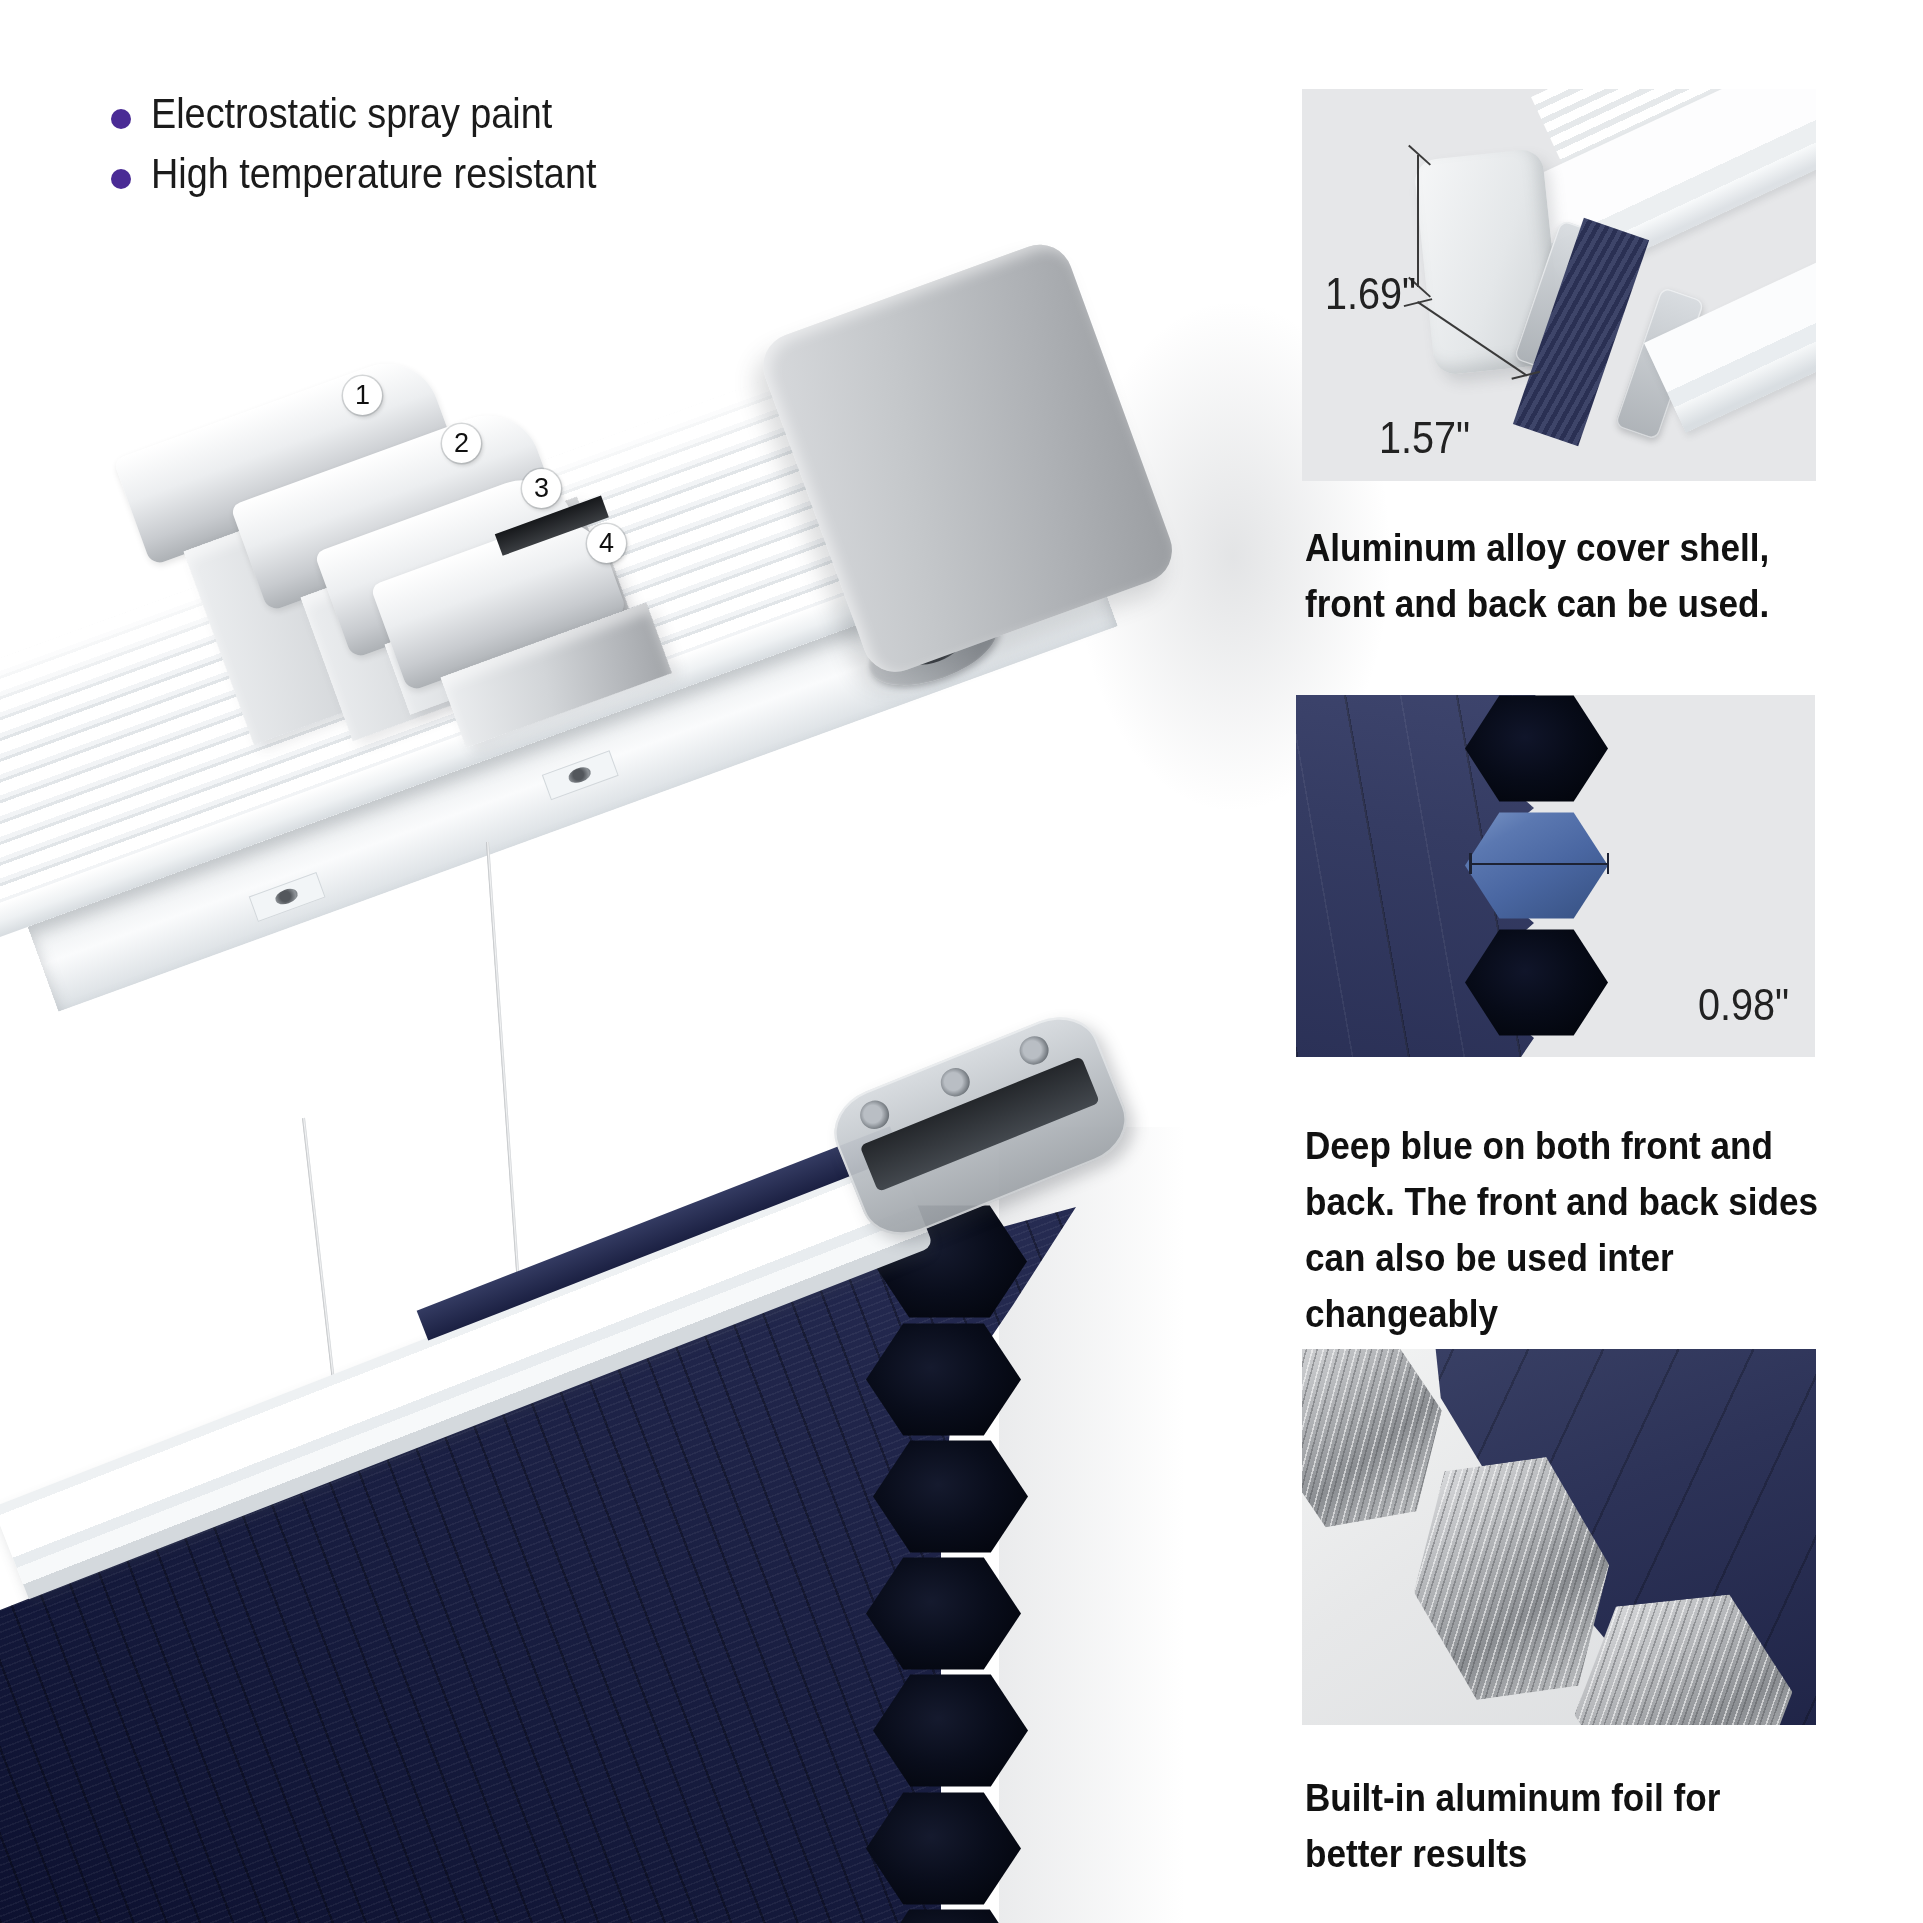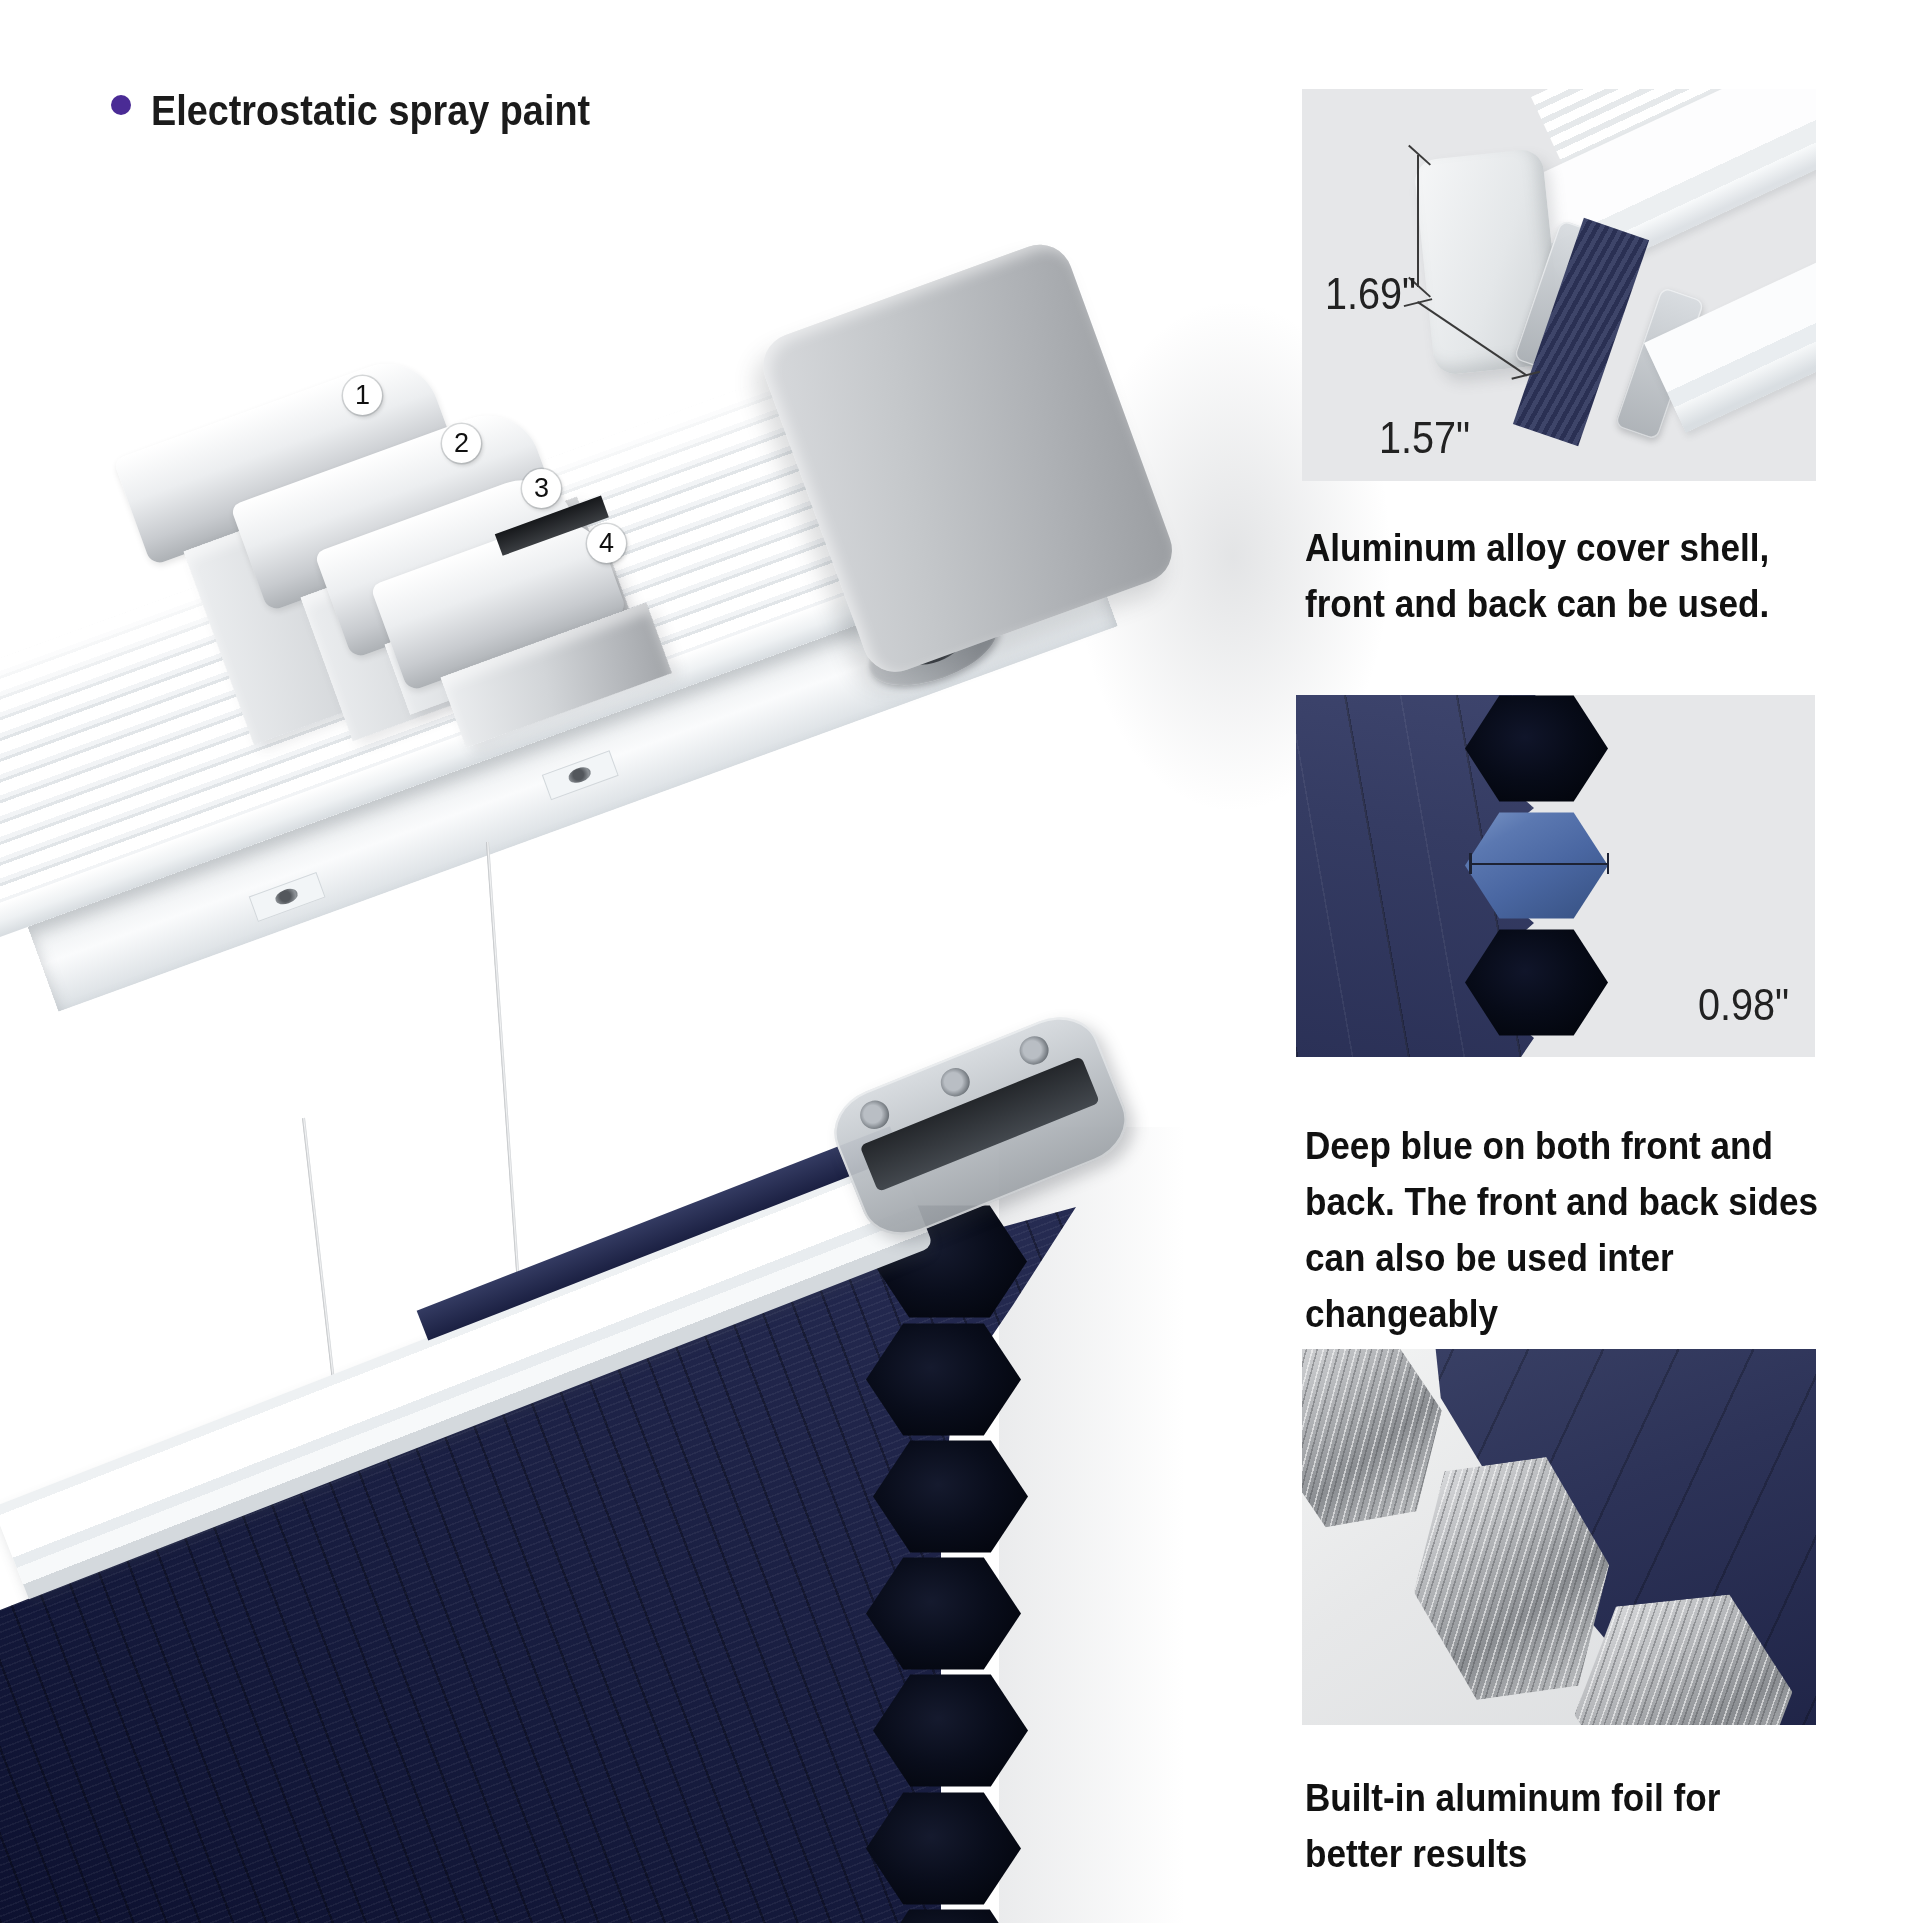--- a/index.html
+++ b/index.html
@@ -2,21 +2,21 @@
 <html style="--c-bullet: #4a2b95; --c-text: #1b1b1b; --c-navy: #2b3157; --c-navy_dark: #0d1130; --c-cell_blue: #4a67a2; --c-panel_bg: #e6e7e9; --c-rail_white: #fbfcfd; --c-cap_gray: #b3b6ba;font-size:12px"><head>
 <meta charset="utf-8">
 <style>
   html,body{margin:0;padding:0;background:#fff;}
   body{width:1924px;height:1924px;overflow:hidden;font-family:"Liberation Sans",sans-serif;}
   #canvas{position:relative;width:1924px;height:1924px;background:#fff;overflow:hidden;}
   #canvas *{box-sizing:border-box;}
 
   
   .features{position:absolute;left:111px;top:84px;list-style:none;margin:0;padding:0;}
-  .features li{display:flex;align-items:flex-start;height:60px;font-weight:bold;}
+  .features li{display:flex;align-items:center;height:60px;}
   .dot{flex:none;width:20px;height:20px;border-radius:50%;background:var(--c-bullet,#4a2b95);margin:10.5px 19.5px 0 0;}
   .ftext{font-size:42px;line-height:54px;color:var(--c-text,#1b1b1b);white-space:nowrap;
          display:inline-block;transform:scaleX(.9);transform-origin:0 0;}
 
   
   .wallshadow{position:absolute;left:1075px;top:301px;width:316px;height:511px;
       background:radial-gradient(closest-side,rgba(128,133,140,.22),rgba(128,133,140,0));}
   .wallshadow2{position:absolute;left:999px;top:1127px;width:248px;height:797px;
       background:linear-gradient(to right,rgba(140,145,152,.18),rgba(140,145,152,0) 75%);}
 
@@ -169,20 +169,24 @@
 </head>
 <body>
 
 <div id="canvas">
 
   <ul class="features">
     <li>
       <span class="dot"></span>
       <span class="ftext">Electrostatic spray paint</span>
     </li>
+    <li>
+      <span class="dot"></span>
+      <span class="ftext">High temperature resistant</span>
+    </li>
   </ul>
 
   <div class="wallshadow"></div>
   <div class="wallshadow2"></div>
 
   <div id="headrail">
     <div class="ribs"></div>
     <div class="lip"></div>
     <div class="underside">
       <span class="anchor a1"></span>

